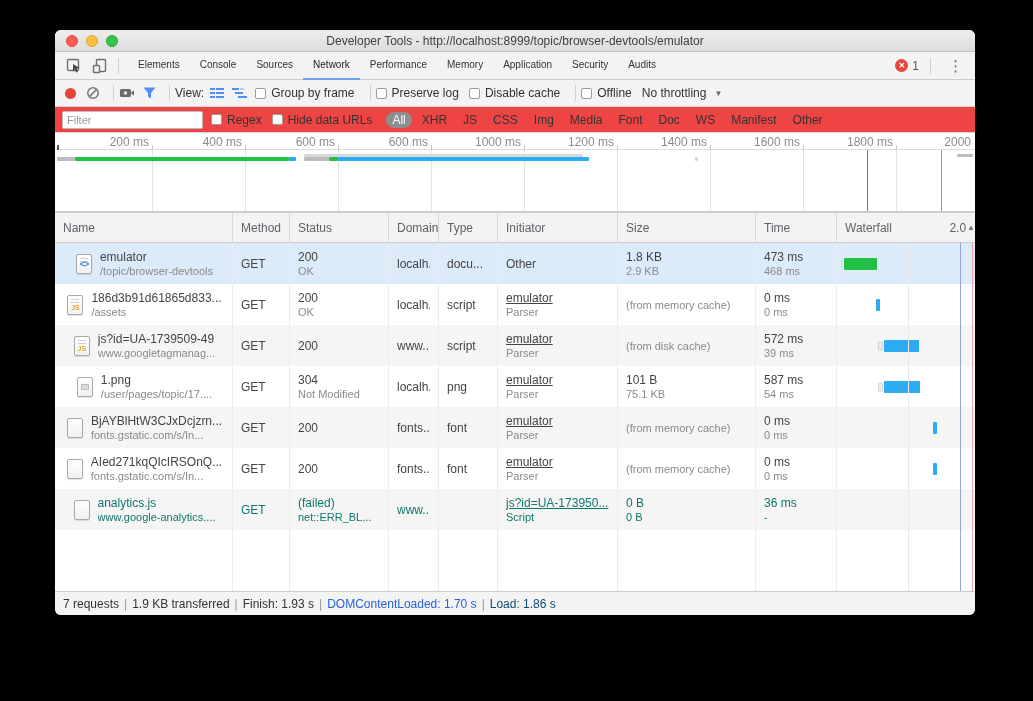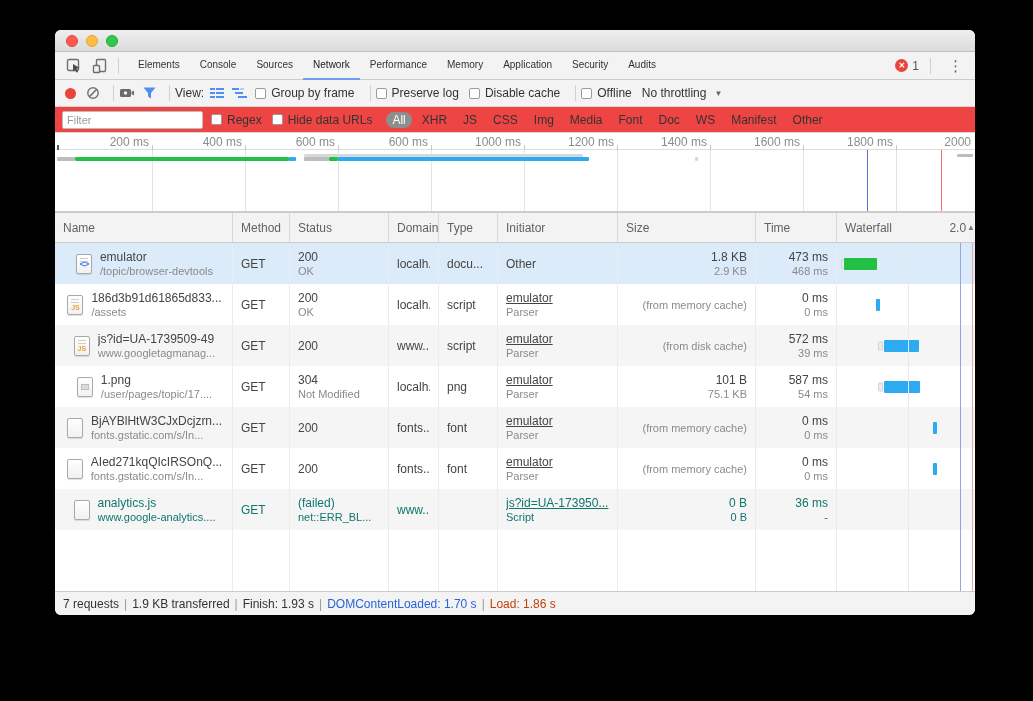--- a/index.html
+++ b/index.html
@@ -61,21 +61,21 @@
   .thead{height:30px;background:#f3f3f3;border-bottom:1px solid #ccc;}
   .th{display:flex;align-items:center;padding-left:8px;color:#5f6368;border-right:1px solid #d9d9d9;overflow:hidden;white-space:nowrap;}
   .th:last-child{border-right:none;justify-content:space-between;}
   .wf-scale{display:flex;align-items:center;color:#5f6368;}
   .wf-scale .arr{font-size:8px;color:#777;margin-left:1px;}
   .tbody{position:relative;height:348px;overflow:hidden;}
   .row{height:41px;background:#fff;}
   .row.stripe{background:#f5f5f5;}
   .row.sel{background:#dcebfa;}
   .c{padding:0 8px;display:flex;flex-direction:column;justify-content:center;border-right:1px solid #ececec;overflow:hidden;white-space:nowrap;}
-  .c.right{align-items:flex-end;text-align:right;}
+  .c.right{align-items:flex-start;text-align:right;}
   .c.namec{flex-direction:row;align-items:center;padding-left:10px;gap:8px;}
   .c:last-child{border-right:none;}
   .l1{line-height:14px;color:#444;overflow:hidden;text-overflow:clip;}
   .l2{line-height:14px;color:#8a8a8a;font-size:11px;}
   .link{text-decoration:underline;cursor:pointer;}
   .row.failed .l1,.row.failed .l2{color:#0f766e;}
   .ntext{overflow:hidden;min-width:0;}
   
   .ficon{width:16px;height:20px;background:linear-gradient(#fefefe,#f1f1f1);border:1px solid #a9a9a9;border-radius:2px;
     position:relative;flex:none;box-shadow:0 1px 1px rgba(0,0,0,.12);}
@@ -94,34 +94,35 @@
   .bl-grid{background:#e9e9e9;left:853px;}
   .bl-dcl{background:#97a3e4;left:905px;}
   .bl-load{background:#f0a39b;left:917px;}
   
   .filler{height:61px;}
   .filler .c{height:61px;}
   
   .summary{height:24px;background:#f3f3f3;border-top:1px solid #ccc;display:flex;align-items:center;padding-left:8px;font-size:12px;color:#333;}
   .summary .pipe{color:#999;margin:0 5px;}
   .seg-blue{color:#2962d9;}
-  .seg-red{color:#c2410c;}
+  .seg-red{color:#0c4a6e;}
   svg{display:block;}
 </style>
 </head>
 <body>
 
 <div class="window">
 
   <div class="titlebar">
     <div class="lights">
       <div class="light red"></div>
       <div class="light yellow"></div>
       <div class="light green"></div>
     </div>
+    <div class="title-text">Developer Tools - http://localhost:8999/topic/browser-devtools/emulator</div>
   </div>
 
   <div class="tabbar">
     <div class="tbtn">
       <svg width="16" height="16" viewBox="0 0 16 16">
         <rect x="1.5" y="1.5" width="11" height="11" rx="1.5" fill="none" stroke="#6e6e6e" stroke-width="1.4"></rect>
         <path d="M7 6 L13.5 10 L10.6 10.8 L12 14 L10.4 14.6 L9 11.4 L7 13.4 Z" fill="#4a4a4a"></path>
       </svg>
     </div>
     <div class="tbtn">

